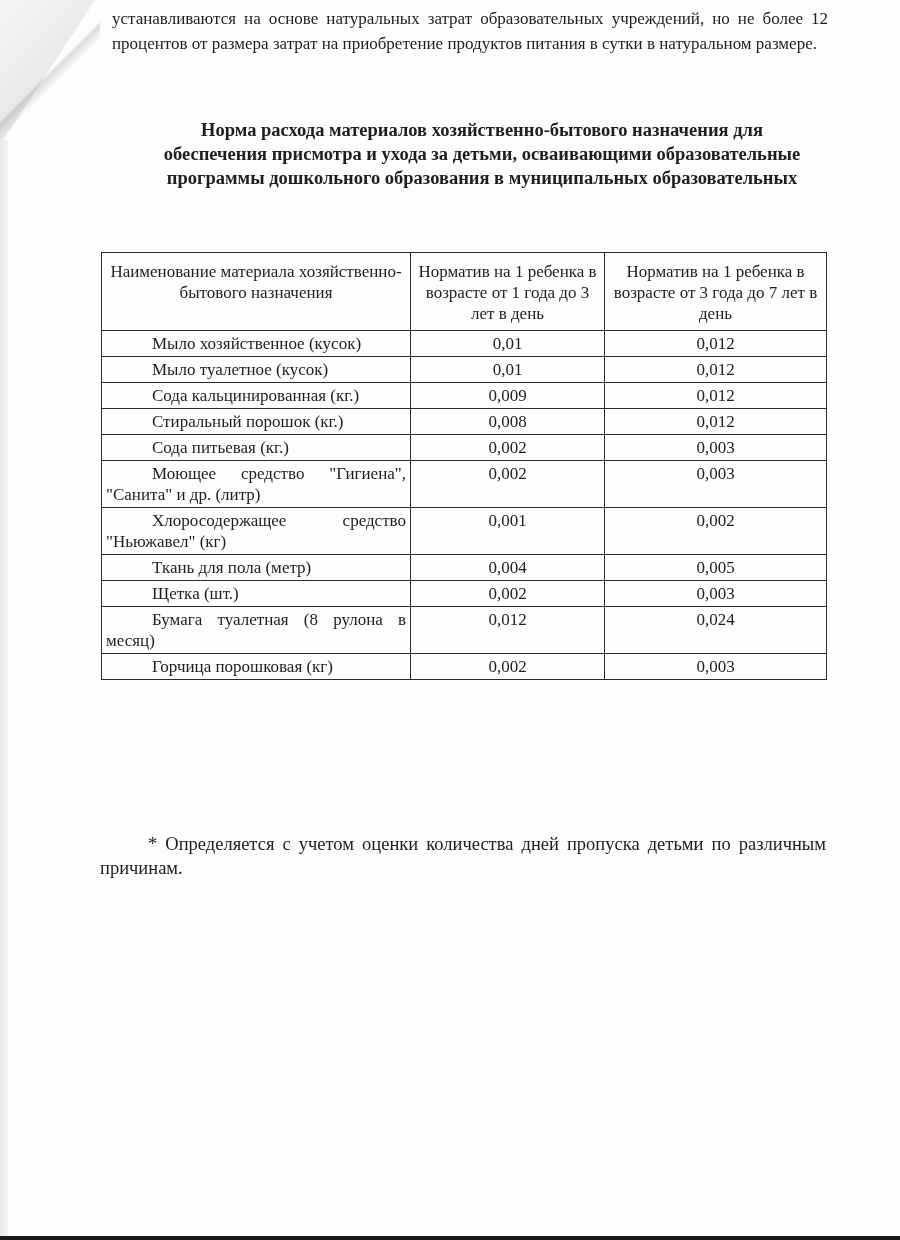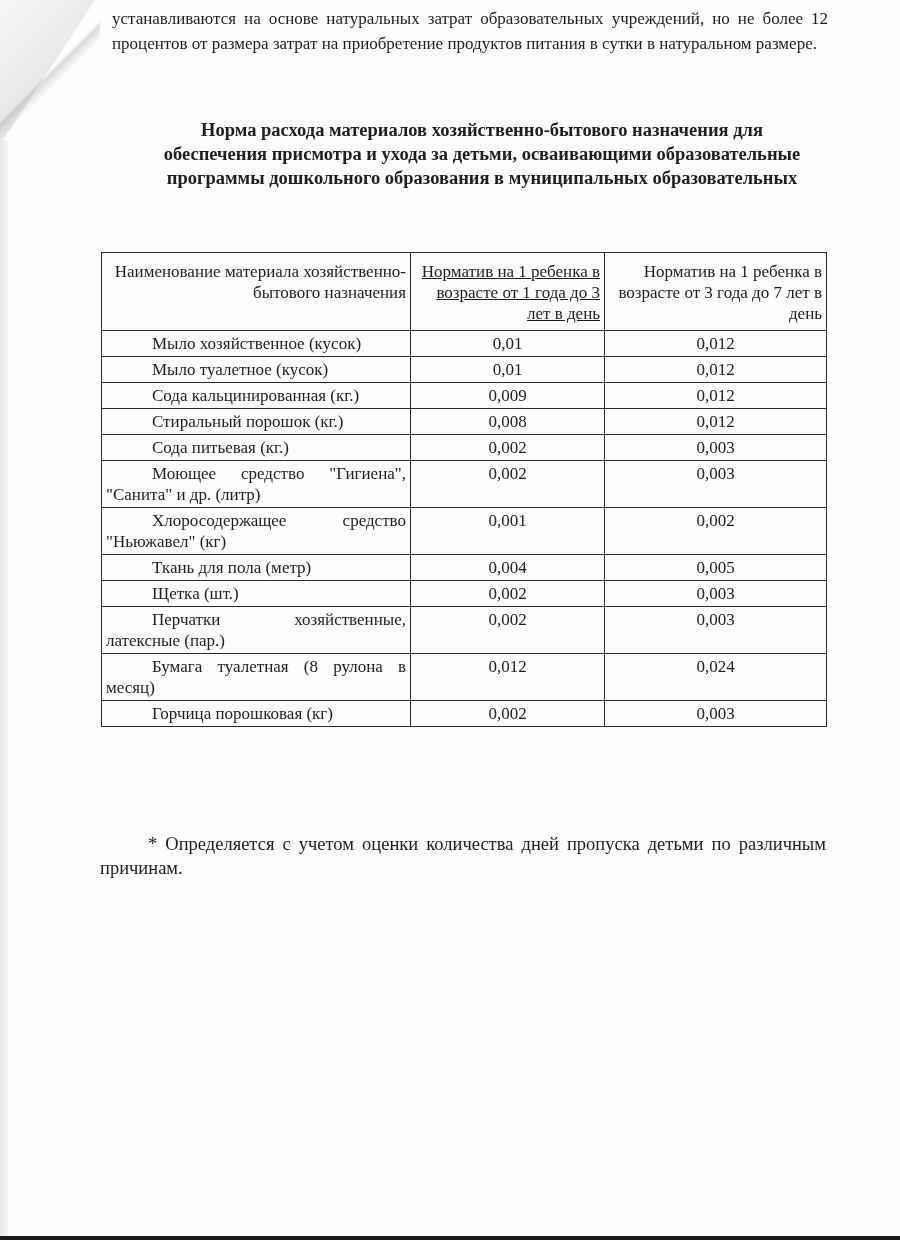--- a/index.html
+++ b/index.html
@@ -36,23 +36,23 @@
   }
   .title p { margin: 0; }
   table.norms {
     position: absolute; left: 101px; top: 252px; width: 726px;
     border-collapse: collapse; font-size: 17px; line-height: 21px;
   }
   table.norms td, table.norms th {
     border: 1.3px solid #2a2a2a; vertical-align: top; padding: 2px 4px;
     font-weight: normal;
   }
-  table.norms th { text-align: right; padding-top: 8px; padding-bottom: 6px; }
+  table.norms th { text-align: center; padding-top: 8px; padding-bottom: 6px; }
   th.c1 { width: 300px; }
-  th.c2 { width: 185px; text-align: center; text-decoration: underline; }
+  th.c2 { width: 185px; text-align: center; }
   td.name { text-align: justify; text-align-last: left; }
   td.name .ind { display: inline-block; width: 46px; }
   td.val { text-align: center; }
   td.v2 { padding-top: 12px; }
   .footnotes {
     position: absolute; left: 100px; top: 832px; width: 726px;
     font-size: 18.5px; line-height: 24px; text-align: justify;
   }
   .footnotes p { margin: 0 0 16px 0; text-indent: 48px; }
 </style>
@@ -119,25 +119,20 @@
         <td class="name"><span class="ind"></span><span>Ткань для пола (метр)</span></td>
         <td class="val">0,004</td>
         <td class="val v2">0,005</td>
       </tr>
       <tr>
         <td class="name"><span class="ind"></span><span>Щетка (шт.)</span></td>
         <td class="val">0,002</td>
         <td class="val v2">0,003</td>
       </tr>
       <tr>
-        <td class="name"><span class="ind"></span><span>Перчатки хозяйственные, латексные (пар.)</span></td>
-        <td class="val">0,002</td>
-        <td class="val v2">0,003</td>
-      </tr>
-      <tr>
         <td class="name"><span class="ind"></span><span>Бумага туалетная (8 рулона в месяц)</span></td>
         <td class="val">0,012</td>
         <td class="val v2">0,024</td>
       </tr>
       <tr>
         <td class="name"><span class="ind"></span><span>Горчица порошковая (кг)</span></td>
         <td class="val">0,002</td>
         <td class="val v2">0,003</td>
       </tr>
     </tbody>

